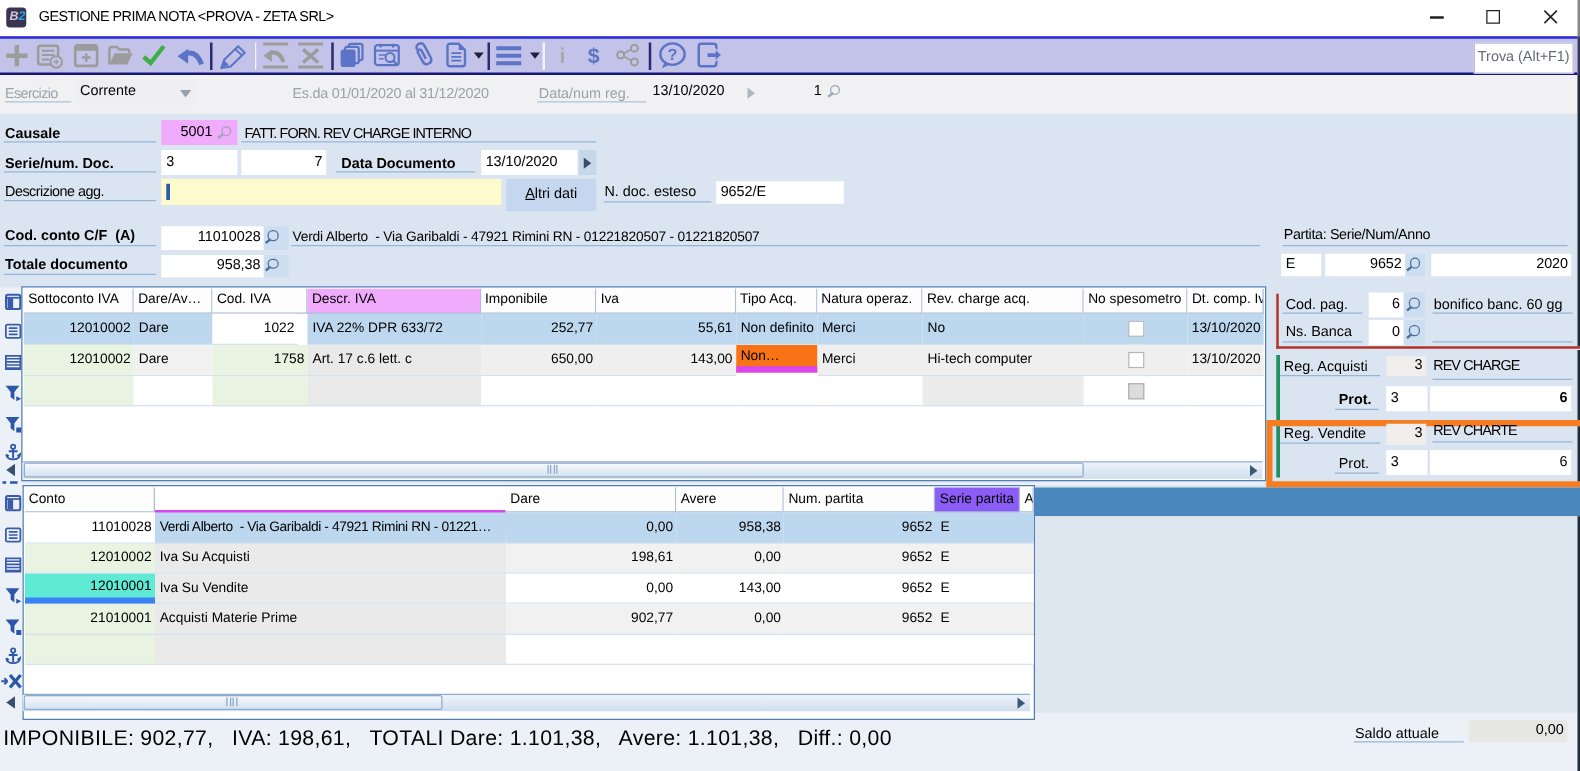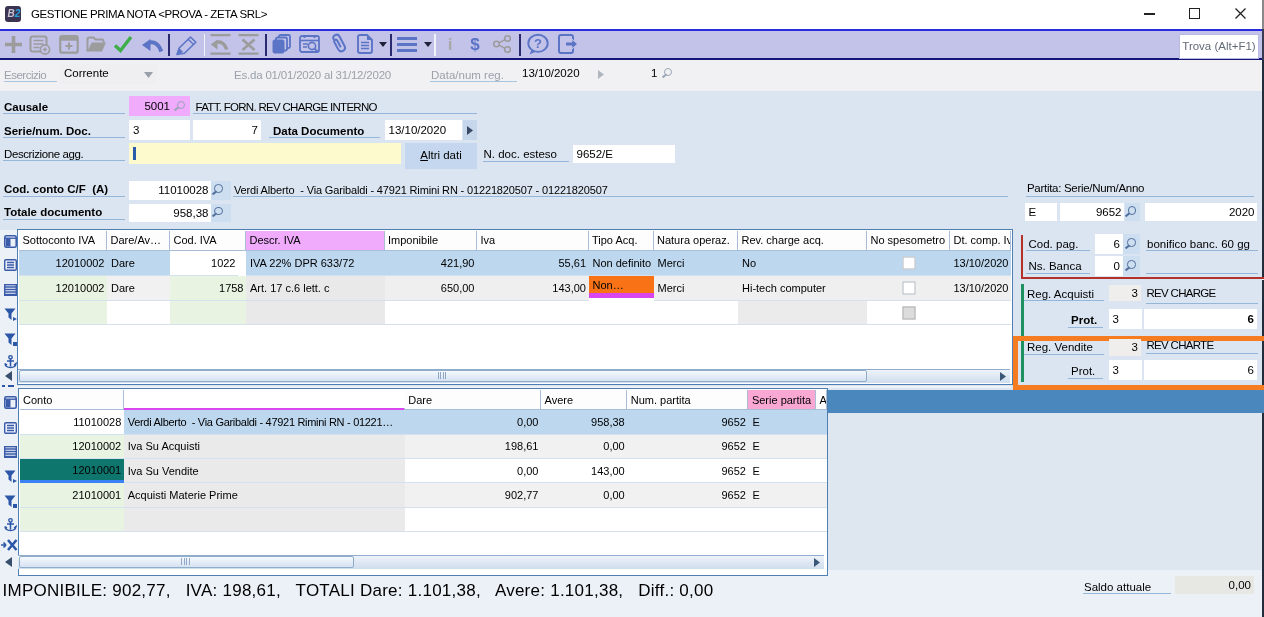--- a/index.html
+++ b/index.html
@@ -321,21 +321,21 @@
 <div class="cell" style="left:107px;top:251.3px;width:63px;height:24.7px;border-bottom:1px solid #d4e1ef;background:#bdd7ee">
     <i class="l">Dare</i>
   </div>
 <div class="cell" style="left:170px;top:251.3px;width:68px;height:24.7px;border-bottom:1px solid #d4e1ef;background:#fff">
     <i class="r">1022</i>
   </div>
 <div class="cell" style="left:246px;top:251.3px;width:138.5px;height:24.7px;border-bottom:1px solid #d4e1ef;background:#bdd7ee">
     <i class="l">IVA 22% DPR 633/72</i>
   </div>
 <div class="cell" style="left:384.5px;top:251.3px;width:92.5px;height:24.7px;border-bottom:1px solid #d4e1ef;background:#bdd7ee">
-    <i class="r">421,90</i>
+    <i class="r">252,77</i>
   </div>
 <div class="cell" style="left:477px;top:251.3px;width:111.5px;height:24.7px;border-bottom:1px solid #d4e1ef;background:#bdd7ee">
     <i class="r">55,61</i>
   </div>
 <div class="cell" style="left:588.5px;top:251.3px;width:65px;height:24.7px;border-bottom:1px solid #d4e1ef;background:#bdd7ee">
     <i class="l">Non definito</i>
   </div>
 <div class="cell" style="left:653.5px;top:251.3px;width:84.5px;height:24.7px;border-bottom:1px solid #d4e1ef;background:#bdd7ee">
     <i class="l">Merci</i>
   </div>
@@ -415,21 +415,21 @@
   </div>
 <div class="cell" style="left:404.75px;top:390px;width:136.25px;height:20.3px;border-right:1px solid #a8bdd6;border-bottom:1px solid #a8bdd6;background:#fdfdfd">
     <i class="l" style="left:3.5px">Dare</i>
   </div>
 <div class="cell" style="left:541px;top:390px;width:86.25px;height:20.3px;border-right:1px solid #a8bdd6;border-bottom:1px solid #a8bdd6;background:#fdfdfd">
     <i class="l" style="left:3.5px">Avere</i>
   </div>
 <div class="cell" style="left:627.25px;top:390px;width:121.15px;height:20.3px;border-right:1px solid #a8bdd6;border-bottom:1px solid #a8bdd6;background:#fdfdfd">
     <i class="l" style="left:3.5px">Num. partita</i>
   </div>
-<div class="cell" style="left:748.4px;top:390px;width:67.6px;height:20.3px;border-right:1px solid #a8bdd6;border-bottom:1px solid #a8bdd6;background:#f9a8d4">
+<div class="cell" style="left:748.4px;top:390px;width:67.6px;height:20.3px;border-right:1px solid #a8bdd6;border-bottom:1px solid #a8bdd6;background:#8b5cf6">
     <i class="l" style="left:3.5px">Serie partita</i>
   </div>
 <div class="cell" style="left:816px;top:390px;width:10.5px;height:20.3px;border-right:1px solid #a8bdd6;border-bottom:1px solid #a8bdd6;background:#fdfdfd">
     <i class="l" style="left:3.5px">A</i>
   </div>
 <div class="cell" style="left:19.5px;top:410.3px;width:104.25px;height:24.35px;border-bottom:1px solid #d4e1ef;background:#fff">
     <i class="r">11010028</i>
   </div>
 <div class="cell" style="left:123.75px;top:410.3px;width:281px;height:24.35px;border-bottom:1px solid #d4e1ef;background:#bdd7ee">
     <i class="l"><span style="letter-spacing:-0.3px">Verdi Alberto&nbsp; - Via Garibaldi - 47921 Rimini RN - 01221…</span></i>
@@ -459,21 +459,21 @@
 <div class="cell" style="left:541px;top:434.65px;width:86.25px;height:24.35px;border-bottom:1px solid #d4e1ef;background:#f1f1f1">
     <i class="r">0,00</i>
   </div>
 <div class="cell" style="left:627.25px;top:434.65px;width:121.15px;height:24.35px;border-bottom:1px solid #d4e1ef;background:#f1f1f1">
     <i class="r">9652</i>
   </div>
 <div class="cell" style="left:748.4px;top:434.65px;width:67.6px;height:24.35px;border-bottom:1px solid #d4e1ef;background:#f1f1f1">
     <i class="l">E</i>
   </div>
 <div class="cell" style="left:816px;top:434.65px;width:10.5px;height:24.35px;border-bottom:1px solid #d4e1ef;background:#f1f1f1"></div>
-<div class="cell" style="left:19.5px;top:459px;width:104.25px;height:24.35px;border-bottom:3px solid #3b82f6;background:#0f766e">
+<div class="cell" style="left:19.5px;top:459px;width:104.25px;height:24.35px;border-bottom:5px solid #3b82f6;background:#5eead4">
     <i class="r">12010001</i>
   </div>
 <div class="cell" style="left:123.75px;top:459px;width:281px;height:24.35px;border-bottom:1px solid #d4e1ef;background:#eaeaea">
     <i class="l">Iva Su Vendite</i>
   </div>
 <div class="cell" style="left:404.75px;top:459px;width:136.25px;height:24.35px;border-bottom:1px solid #d4e1ef;background:#fff">
     <i class="r">0,00</i>
   </div>
 <div class="cell" style="left:541px;top:459px;width:86.25px;height:24.35px;border-bottom:1px solid #d4e1ef;background:#fff">
     <i class="r">143,00</i>

